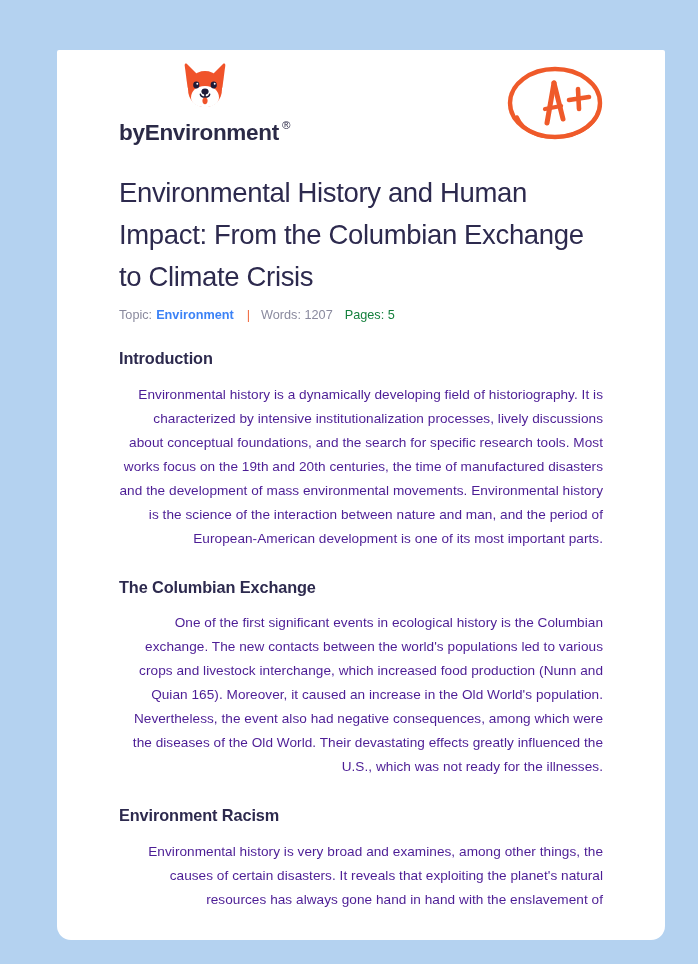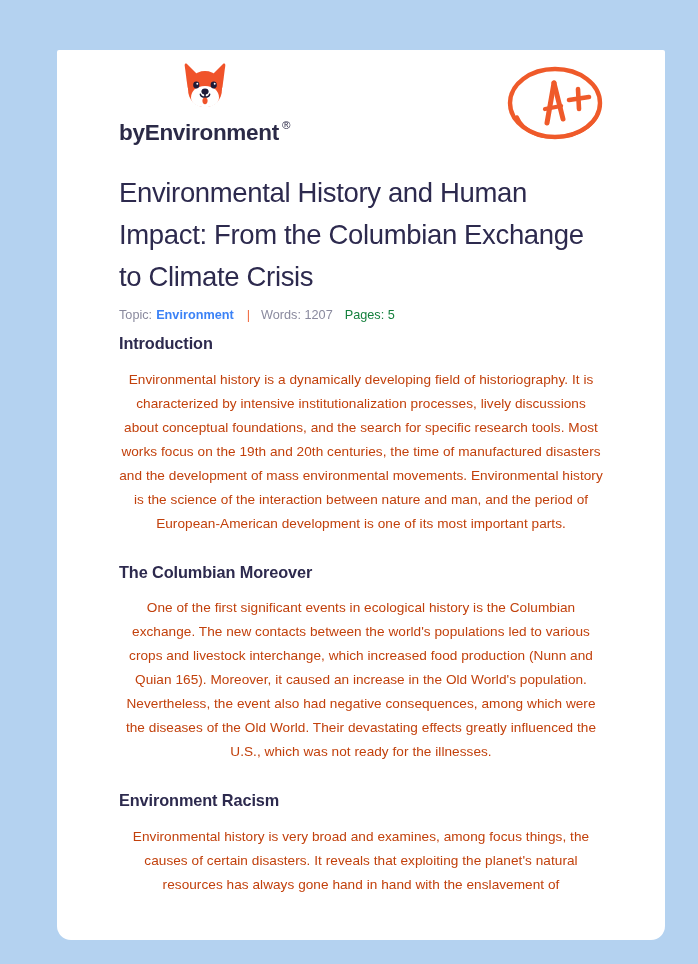--- a/index.html
+++ b/index.html
@@ -115,38 +115,38 @@
   .doc-meta .meta-sep {
     color: #f0663a;
     margin: 0 11px 0 13px;
     font-weight: normal;
   }
 
   .doc-meta .meta-words { color: #8a8a9e; text-align: right; }
   .doc-meta .meta-pages { color: #15803d; margin-left: 12px; }
 
   
-  .doc-body { margin-top: 11px; }
+  .doc-body { margin-top: 26px; }
 
   .section-heading {
     color: #2d2a4e;
     font-size: 16.3px;
     font-weight: bold;
     letter-spacing: -0.1px;
     line-height: 1.2;
   }
 
   .section-heading + .section-para { margin-top: 14px; }
 
   .section-para {
-    color: #c2410c;
+    color: #4c1d95;
     font-size: 13.6px;
     line-height: 24px;
     letter-spacing: 0.05px;
-    text-align: center;
+    text-align: right;
   }
 
   .section-block { margin-bottom: 27px; }
   .section-block:last-child { margin-bottom: 0; }
 
   
 </style>
 </head>
 <body>
 
@@ -211,24 +211,24 @@
     </div>
 
     <div class="doc-body">
 
       <div class="section-block">
         <h2 class="section-heading">Introduction</h2>
         <p class="section-para">Environmental history is a dynamically developing field of historiography. It is characterized by intensive institutionalization processes, lively discussions about conceptual foundations, and the search for specific research tools. Most works focus on the 19th and 20th centuries, the time of manufactured disasters and the development of mass environmental movements. Environmental history is the science of the interaction between nature and man, and the period of European-American development is one of its most important parts.</p>
       </div>
 
       <div class="section-block">
-        <h2 class="section-heading">The Columbian Moreover</h2>
+        <h2 class="section-heading">The Columbian Exchange</h2>
         <p class="section-para">One of the first significant events in ecological history is the Columbian exchange. The new contacts between the world's populations led to various crops and livestock interchange, which increased food production (Nunn and Quian 165). Moreover, it caused an increase in the Old World's population. Nevertheless, the event also had negative consequences, among which were the diseases of the Old World. Their devastating effects greatly influenced the U.S., which was not ready for the illnesses.</p>
       </div>
 
       <div class="section-block">
         <h2 class="section-heading">Environment Racism</h2>
-        <p class="section-para">Environmental history is very broad and examines, among focus things, the causes of certain disasters. It reveals that exploiting the planet's natural resources has always gone hand in hand with the enslavement of</p>
+        <p class="section-para">Environmental history is very broad and examines, among other things, the causes of certain disasters. It reveals that exploiting the planet's natural resources has always gone hand in hand with the enslavement of</p>
       </div>
 
     </div>
   </div>
 </div>
 
 </body></html>

